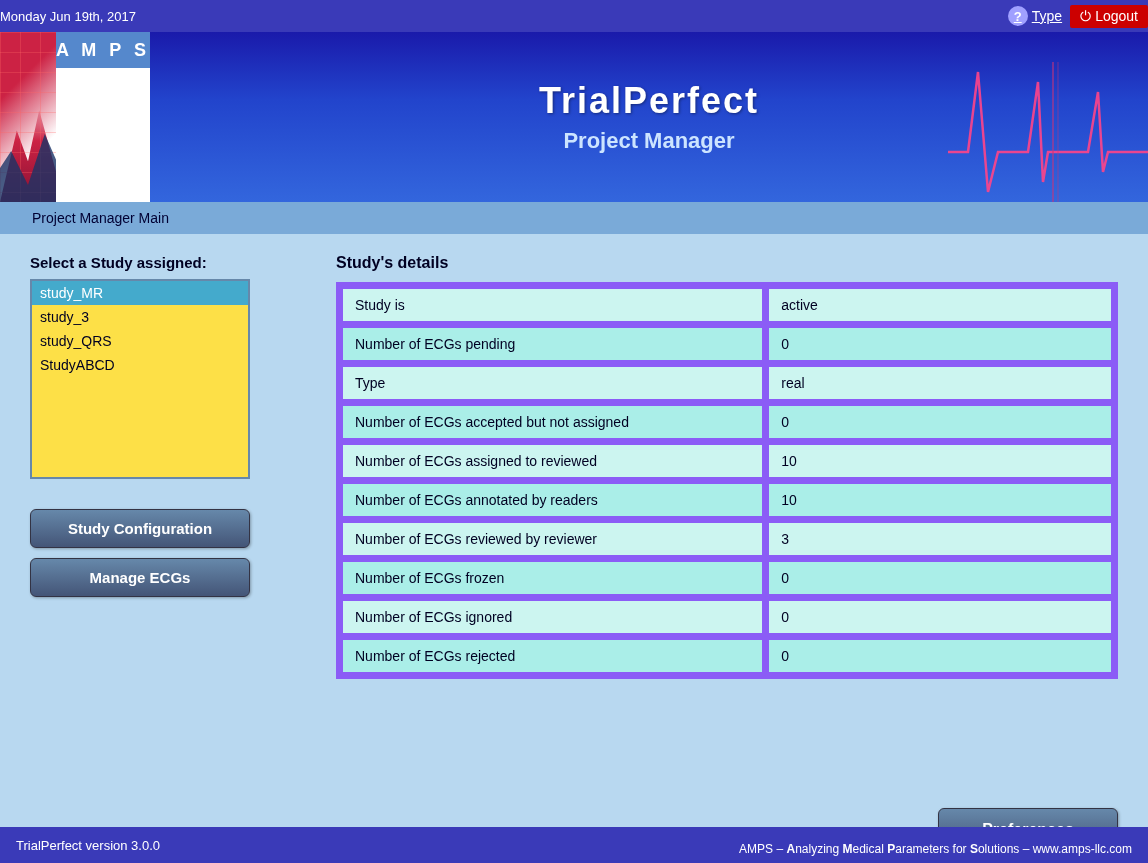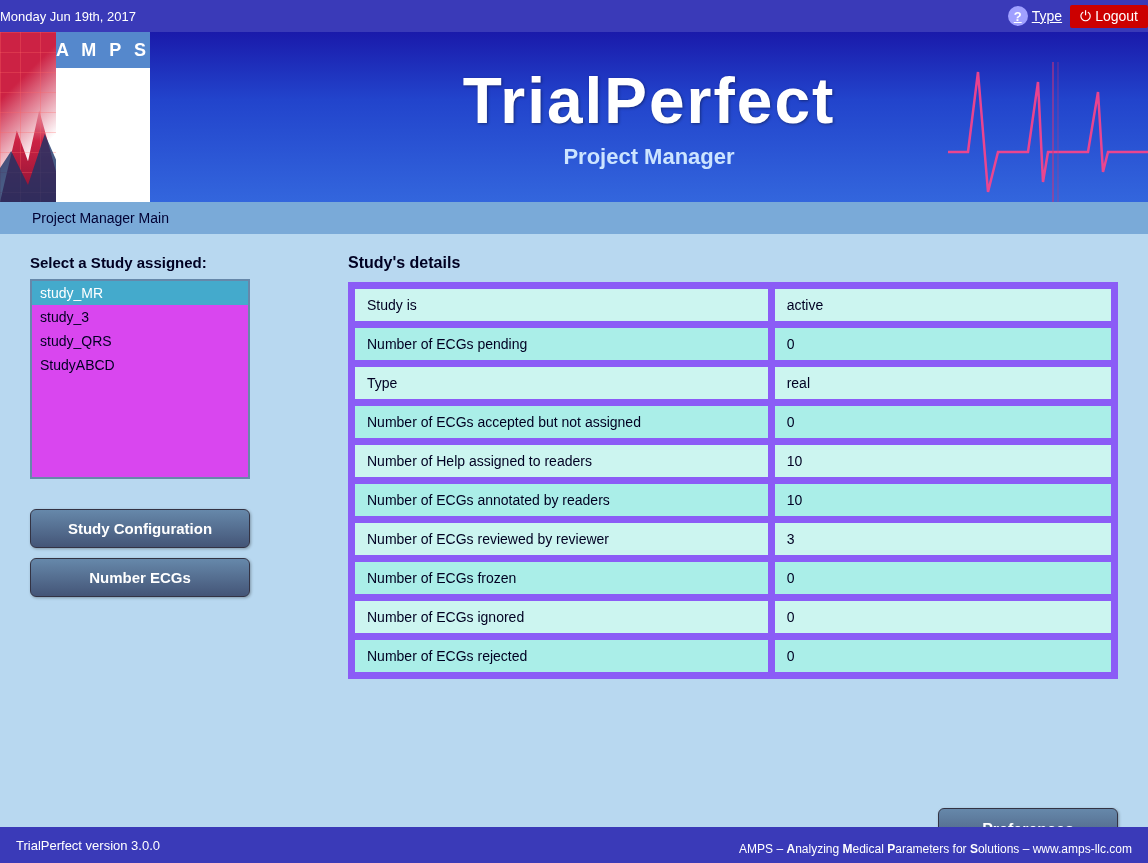--- a/index.html
+++ b/index.html
@@ -133,21 +133,21 @@
       flex: 1;
       display: flex;
       flex-direction: column;
       align-items: center;
       justify-content: center;
       padding: 10px;
       position: relative;
     }
     .app-title {
       color: #fff;
-      font-size: 64px;
+      font-size: 36px;
       font-weight: bold;
       text-shadow: 1px 1px 3px rgba(0,0,0,0.4);
       letter-spacing: 2px;
     }
     .app-subtitle {
       color: #cce4ff;
       font-size: 22px;
       font-weight: bold;
       margin-top: 6px;
     }
@@ -174,41 +174,41 @@
       color: #003;
       height: 32px;
       display: flex;
       align-items: center;
     }
 
     
     .main-content {
       padding: 20px 30px;
       display: flex;
-      gap: 38px;
+      gap: 26px;
       background: #b8d8f0;
       min-height: 560px;
     }
 
     
     .left-panel {
       width: 280px;
       flex-shrink: 0;
     }
     .select-label {
       font-weight: bold;
       font-size: 15px;
       color: #002;
       margin-bottom: 8px;
     }
     .study-list {
       width: 220px;
       height: 200px;
       border: 2px solid #6688aa;
-      background: #d946ef;
+      background: #fde047;
       overflow-y: auto;
       list-style: none;
     }
     .study-list-item {
       padding: 4px 8px;
       font-size: 14px;
       color: #002;
       cursor: pointer;
     }
     .study-list-item.selected {
@@ -358,21 +358,21 @@
   <div class="left-panel">
     <div class="select-label">Select a Study assigned:</div>
     <ul class="study-list">
       <li class="study-list-item selected">study_MR</li>
       <li class="study-list-item">study_3</li>
       <li class="study-list-item">study_QRS</li>
       <li class="study-list-item">StudyABCD</li>
     </ul>
     <div class="left-buttons">
       <button class="action-btn">Study Configuration</button>
-      <button class="action-btn">Number ECGs</button>
+      <button class="action-btn">Manage ECGs</button>
     </div>
   </div>
 
   <div class="right-panel">
     <div class="details-title">Study's details</div>
     <table class="details-table">
       <tbody id="details-tbody">
       <tr>
             <td>Study is</td>
             <td>active</td>
@@ -383,21 +383,21 @@
           </tr>
           <tr>
             <td>Type</td>
             <td>real</td>
           </tr>
           <tr>
             <td>Number of ECGs accepted but not assigned</td>
             <td>0</td>
           </tr>
           <tr>
-            <td>Number of Help assigned to readers</td>
+            <td>Number of ECGs assigned to reviewed</td>
             <td>10</td>
           </tr>
           <tr>
             <td>Number of ECGs annotated by readers</td>
             <td>10</td>
           </tr>
           <tr>
             <td>Number of ECGs reviewed by reviewer</td>
             <td>3</td>
           </tr>

